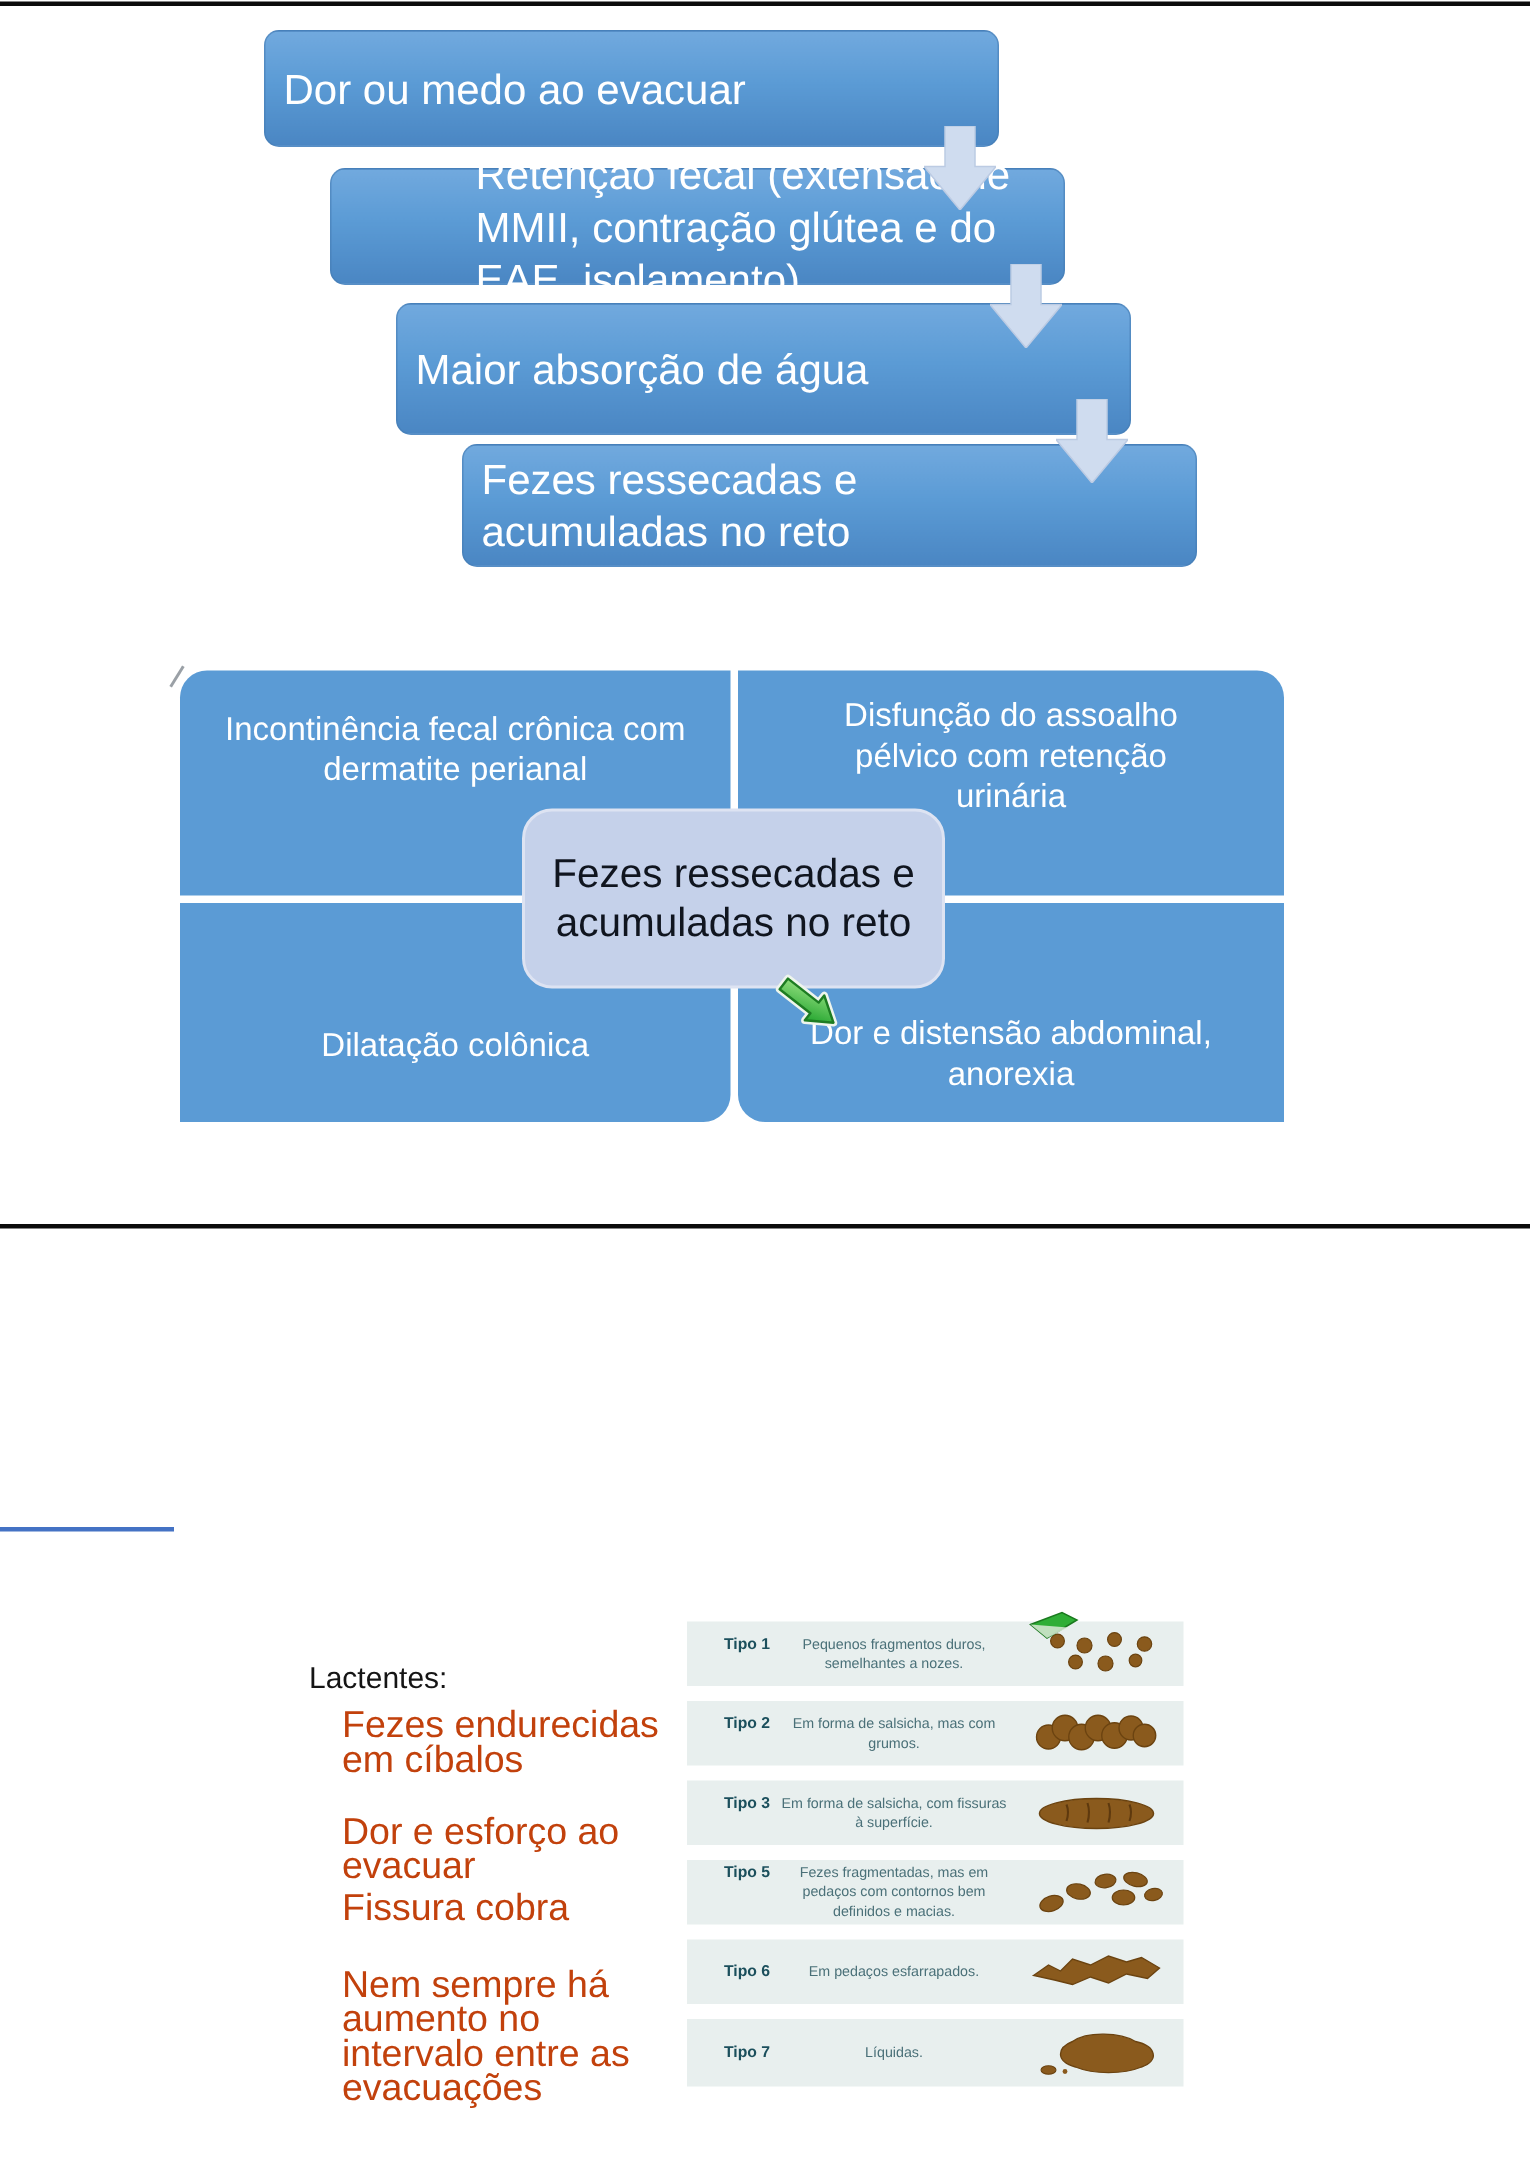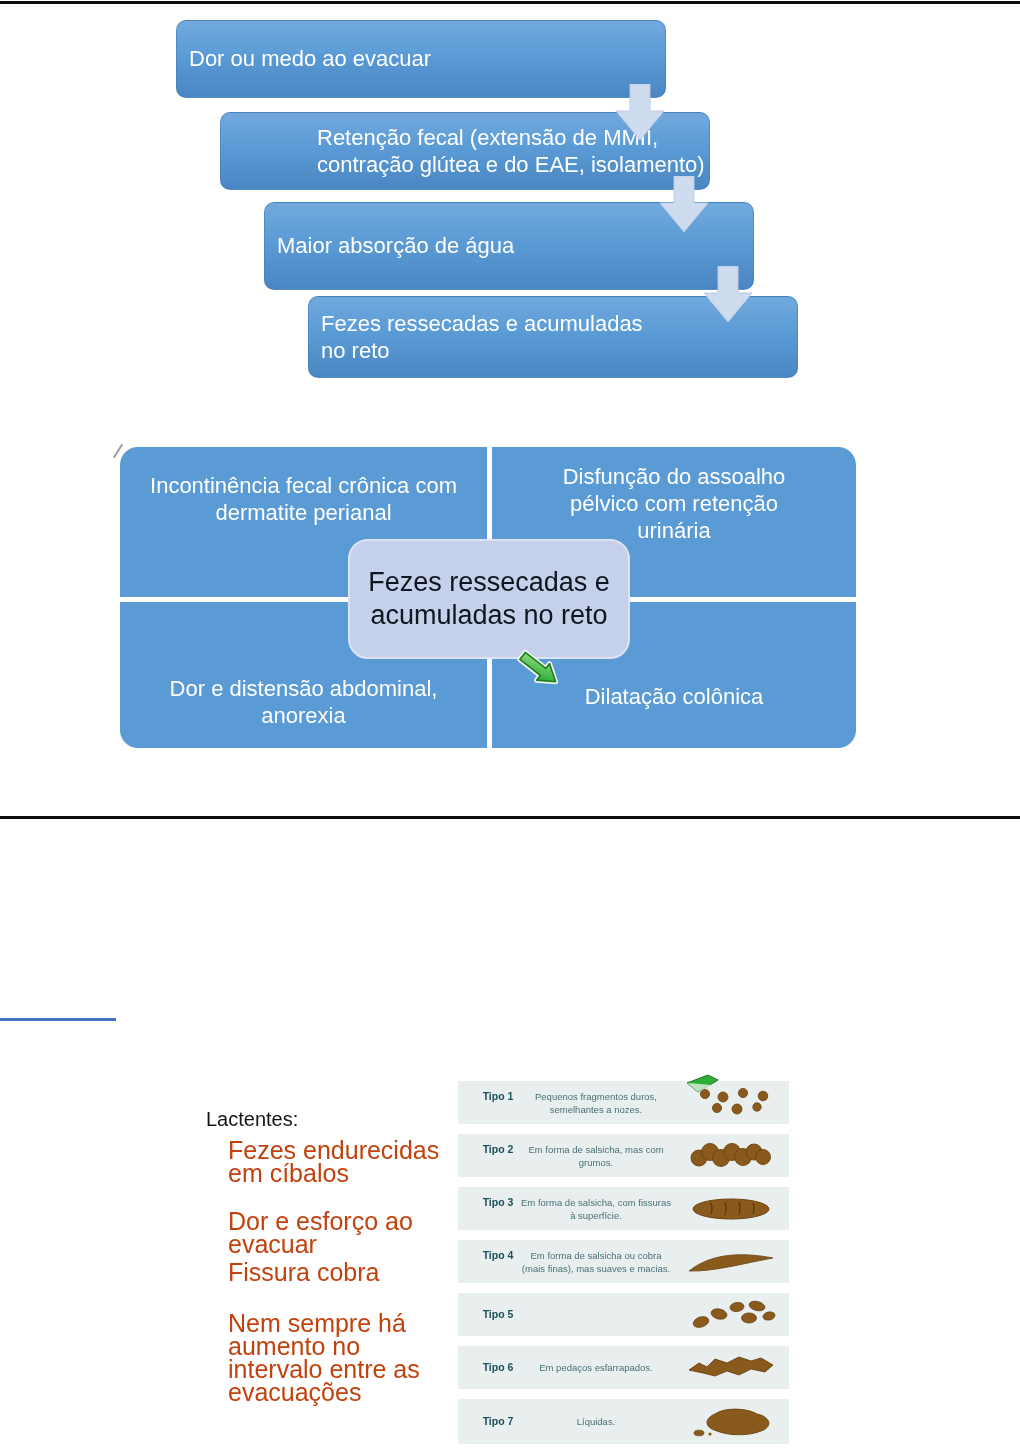--- a/index.html
+++ b/index.html
@@ -4,21 +4,21 @@
 <style>
   html,body{margin:0;padding:0;background:#ffffff;}
   .page{position:relative;width:1020px;height:1448px;background:#ffffff;overflow:hidden;
         font-family:"Liberation Sans",sans-serif;}
   .rule{position:absolute;left:0;width:1020px;background:#0b0b0b;}
   .rule-top{top:1px;height:3px;}
   .rule-mid{top:816px;height:2.5px;}
   .rule-blue{position:absolute;top:1018px;left:0;width:116px;height:2.5px;background:#4472c4;}
 
   
-  .fc-box{position:absolute;width:490px;border-radius:10px;color:#ffffff;font-size:22px;
+  .fc-box{position:absolute;width:490px;border-radius:10px;color:#ffffff;font-size:28px;
           line-height:1.25;display:flex;align-items:center;
           background:linear-gradient(180deg,#71a9de 0%,#5b9bd5 45%,#4a86c3 100%);
           border:1px solid rgba(70,125,180,.6);box-sizing:border-box;padding-left:12px;}
   .fc-0{left:176px;top:20px;height:78px;}
   .fc-1{left:220px;top:112px;height:78px;justify-content:flex-end;}
   .fc-2{left:264px;top:202px;height:88px;}
   .fc-3{left:308px;top:296px;height:82px;}
   .fc-1 .fc-label{width:392px;}
   .fc-3 .fc-label{width:336px;}
   .fc-arrow{position:absolute;width:48px;height:56px;z-index:5;}
@@ -100,25 +100,25 @@
   </section>
 
   <section>
     <div class="quad">
       <div class="q-cell q-tl">
         <span class="q-label">Incontinência fecal crônica com dermatite perianal</span>
       </div>
       <div class="q-cell q-tr">
         <span class="q-label">Disfunção do assoalho pélvico com retenção urinária</span>
       </div>
+      <div class="q-cell q-br">
+        <span class="q-label">Dilatação colônica</span>
+      </div>
       <div class="q-cell q-bl">
         <span class="q-label">Dor e distensão abdominal, anorexia</span>
-      </div>
-      <div class="q-cell q-br">
-        <span class="q-label">Dilatação colônica</span>
       </div>
     </div>
 
     <div class="center-box">
       <span class="cb-label">Fezes ressecadas e acumuladas no reto</span>
     </div>
 
     <svg class="green-arrow" viewBox="0 0 60 46">
       <defs>
         <linearGradient id="gg" x1="0" y1="0" x2="0.7" y2="1">
@@ -198,35 +198,25 @@
           <g fill="none" stroke="#5e390e" stroke-width="1.4">
             <path d="M26 11 q2 5 0 11"></path>
               <path d="M40 10 q2 6 0 13"></path>
               <path d="M54 10 q2 6 0 13"></path>
               <path d="M68 11 q2 5 0 11"></path>
           </g>
         </svg>
       </span>
     </div>
 
-    <div class="b-row">
-      <div class="b-text">
-        <span class="b-type">Tipo 4</span>
-        <span class="b-desc">Em forma de salsicha ou cobra (mais finas), mas suaves e macias.</span>
-      </div>
-      <span class="b-img">
-        <svg width="92" height="34" viewBox="0 0 92 34">
-          <path d="M4 26 C24 10 52 6 88 13 C60 18 28 27 4 26 Z" fill="#8a5a1d" stroke="#6b4310" stroke-width="0.8"></path>
-        </svg>
-      </span>
-    </div>
 
     <div class="b-row">
       <div class="b-text">
         <span class="b-type">Tipo 5</span>
+        <span class="b-desc">Fezes fragmentadas, mas em pedaços com contornos bem definidos e macias.</span>
       </div>
       <span class="b-img">
         <svg width="92" height="34" viewBox="0 0 92 34">
           <g fill="#8a5a1d" stroke="#6b4310" stroke-width="0.8">
             <ellipse cx="16" cy="24" rx="8" ry="5" transform="rotate(-18 16 24)"></ellipse>
             <ellipse cx="34" cy="16" rx="8" ry="5" transform="rotate(12 34 16)"></ellipse>
             <ellipse cx="52" cy="9" rx="7" ry="4.5" transform="rotate(-8 52 9)"></ellipse>
             <ellipse cx="72" cy="8" rx="8" ry="4.5" transform="rotate(14 72 8)"></ellipse>
             <ellipse cx="64" cy="20" rx="7.5" ry="5"></ellipse>
             <ellipse cx="84" cy="18" rx="6" ry="4" transform="rotate(-12 84 18)"></ellipse>

